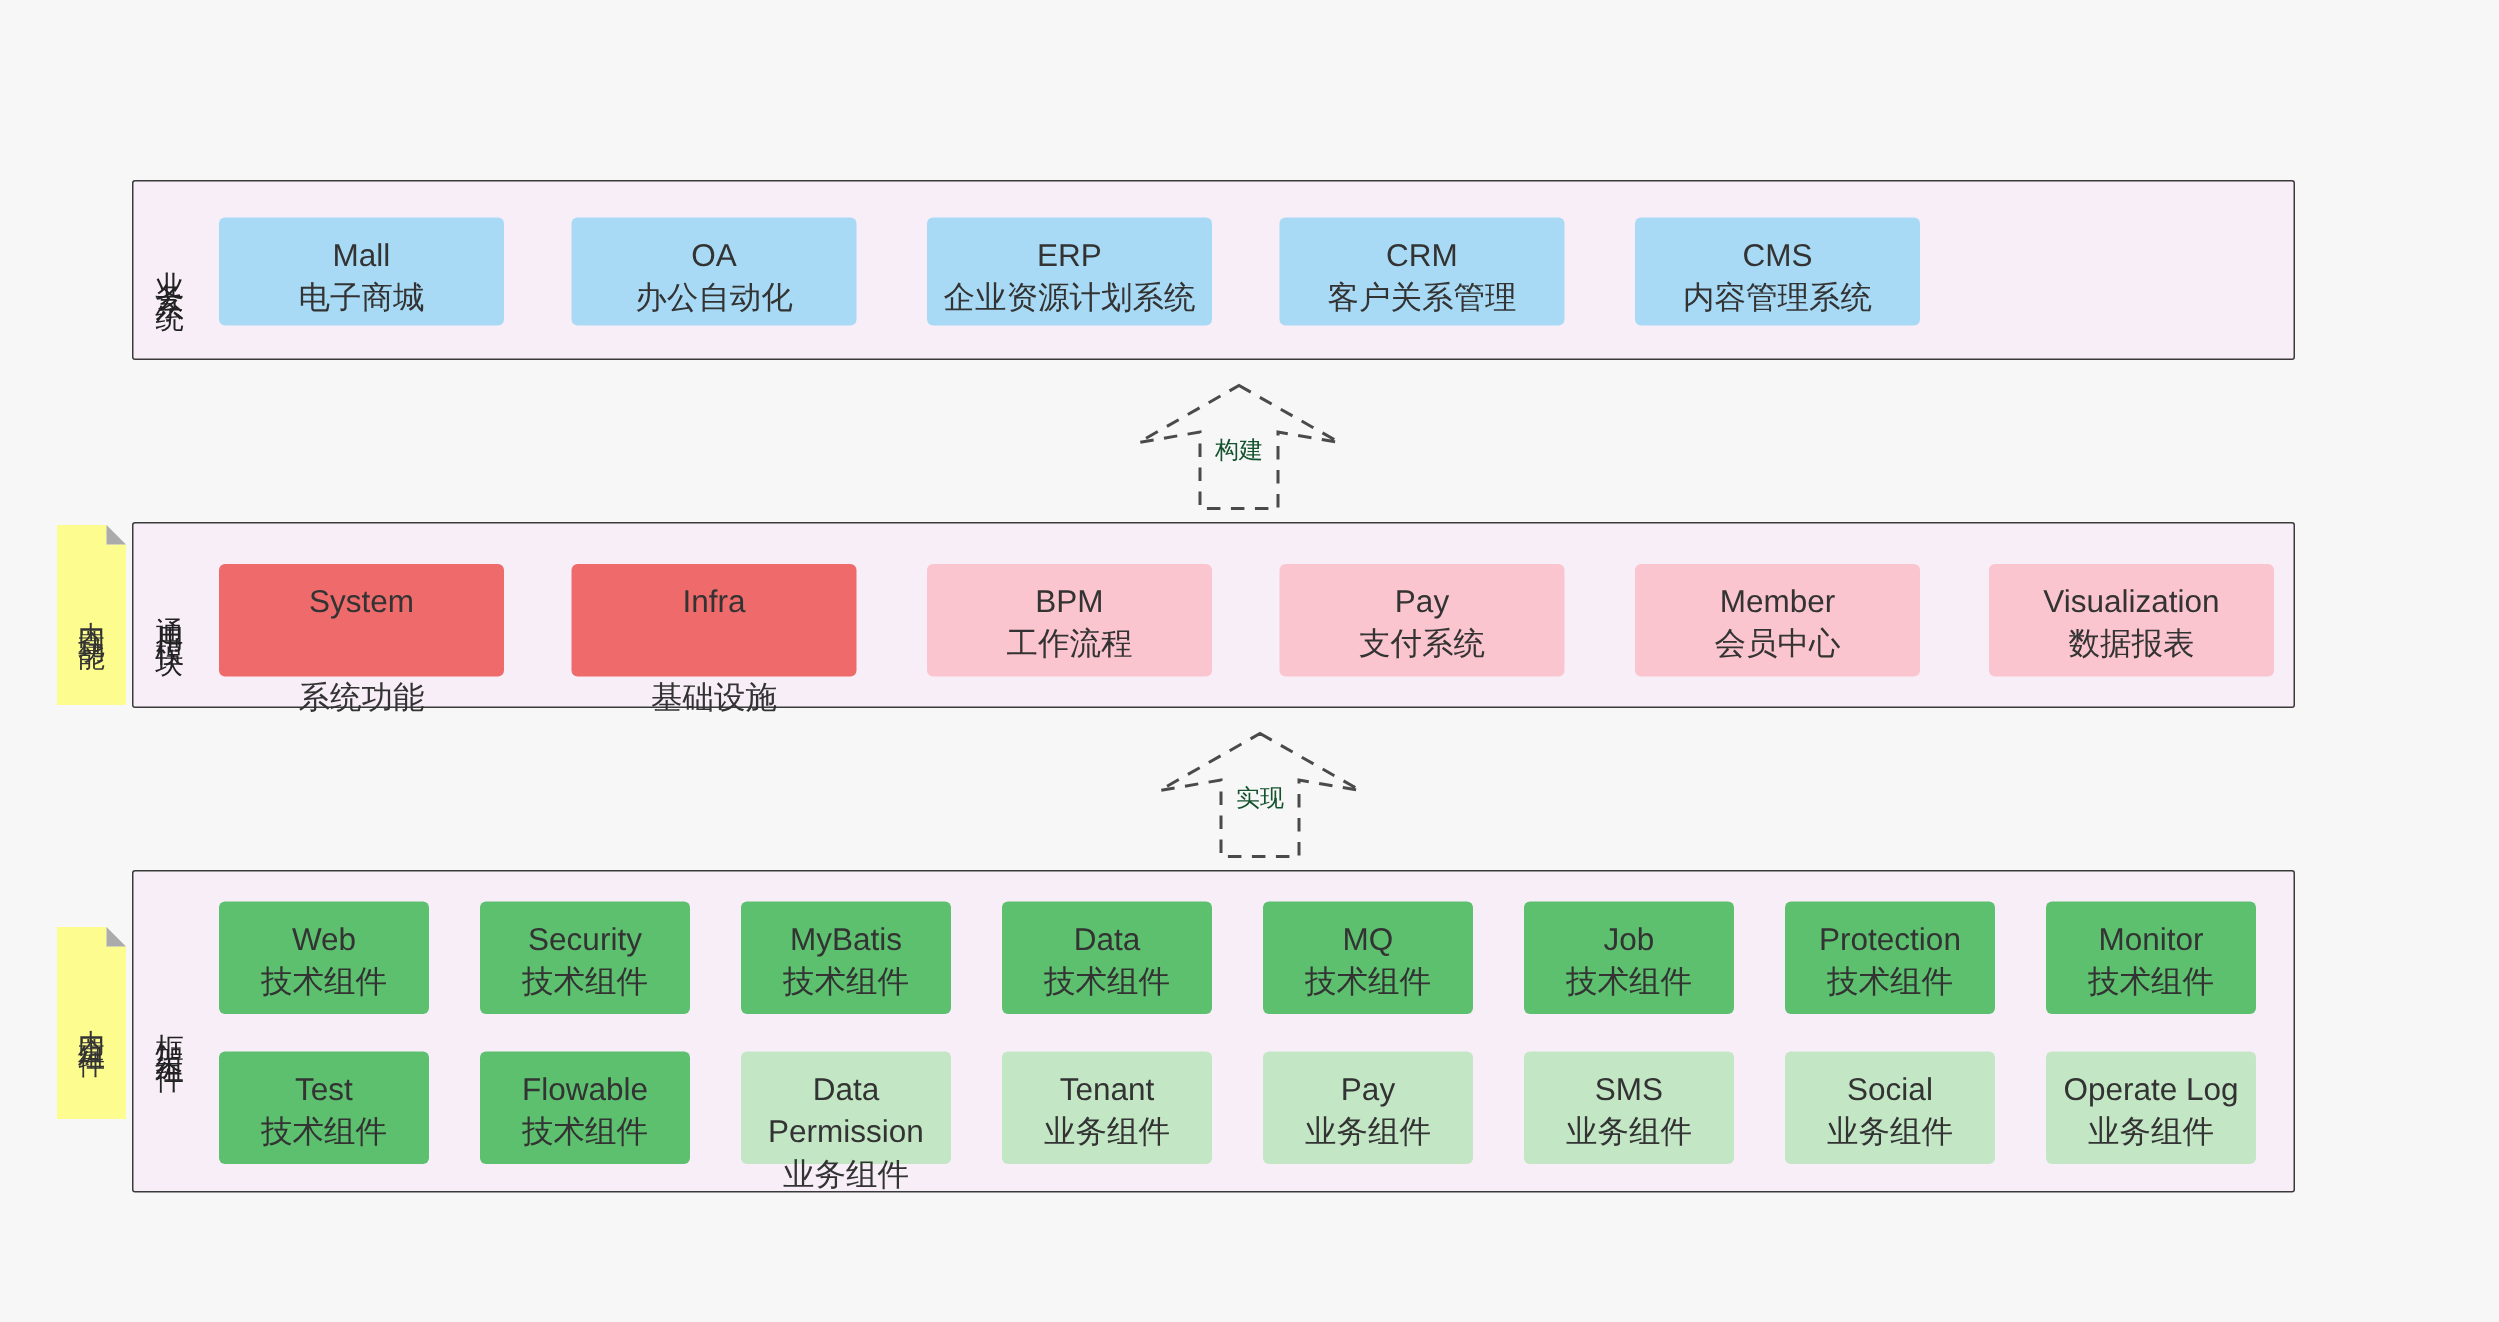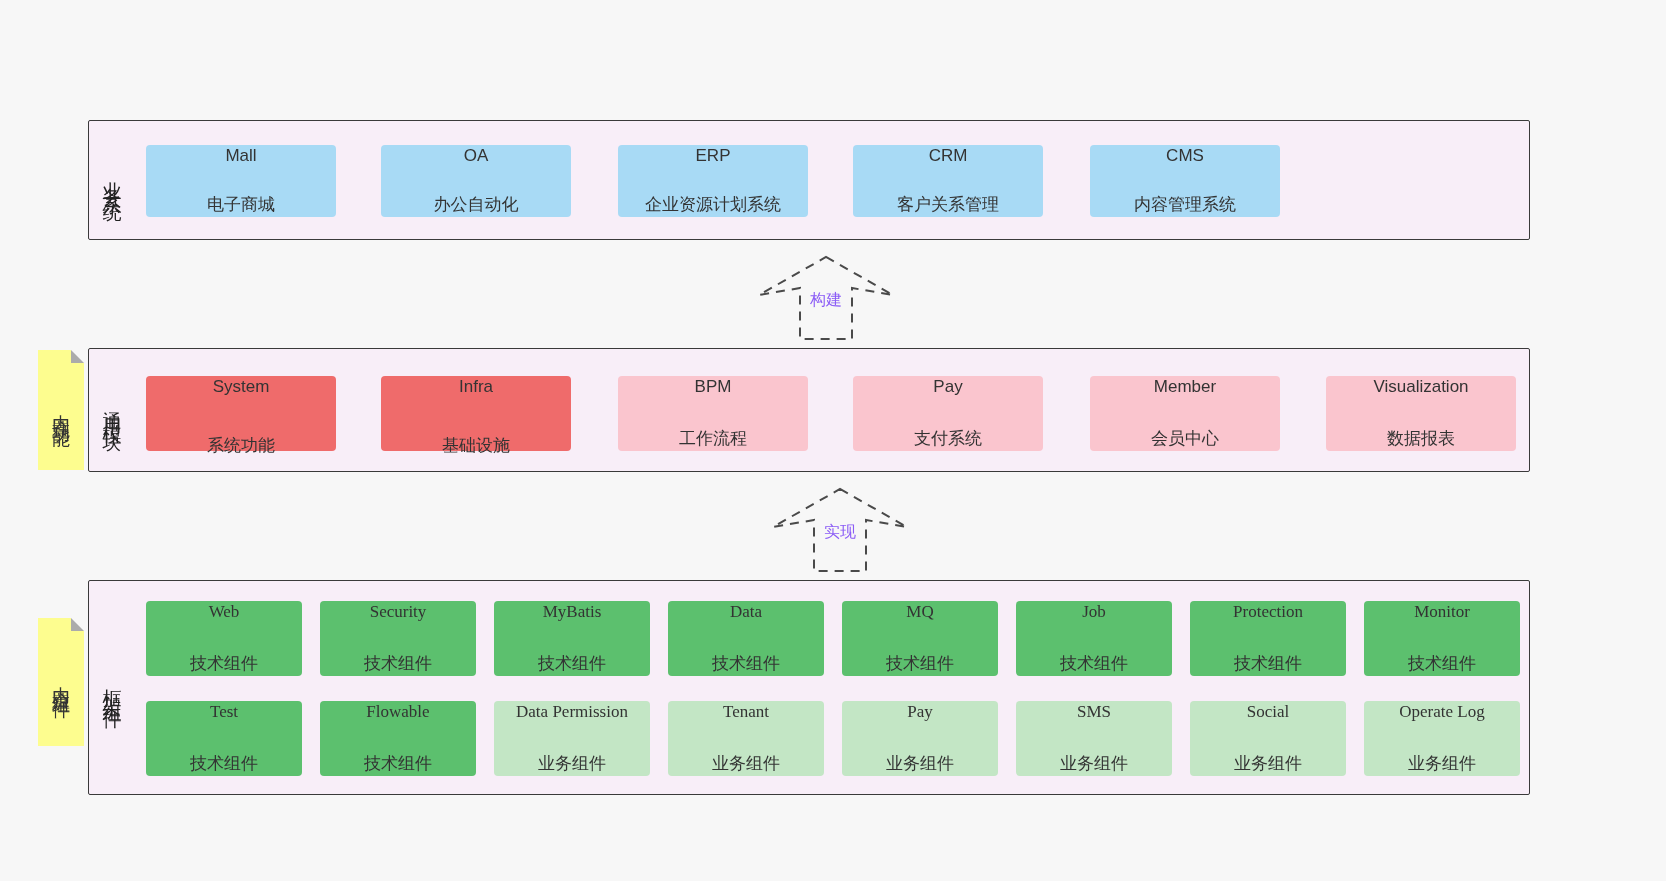--- a/index.html
+++ b/index.html
@@ -39,32 +39,32 @@
     letter-spacing: 7px;
     color: #222;
     white-space: nowrap;
   }
 
   .box {
     position: absolute;
     border-radius: 4px;
     display: flex;
     flex-direction: column;
-    justify-content: space-between;
+    justify-content: flex-start;
     align-items: center;
     text-align: center;
     color: #333;
-    font-size: 17px;
+    font-size: 21px;
     line-height: 1.35;
-    padding: 0 6px;
+    padding: 12px 6px;
     box-sizing: border-box;
   }
   .p1 .box { top: 24px; width: 190px; height: 72px; }
   .p2 .box { top: 27px; width: 190px; height: 75px; }
-  .p3 .box { width: 156px; height: 75px; font-family: Liberation Serif, serif; }
+  .p3 .box { width: 140px; height: 75px; }
   .p3 .row1 { top: 20px; }
   .p3 .row2 { top: 120px; }
 
   .blue   { background: #a8daf5; }
   .red    { background: #ef6b6b; gap: 36px; }
   .pink   { background: #fac5ce; }
   .gdark  { background: #5cc06e; }
   .glight { background: #c3e6c5; }
 
   .sticky {
@@ -105,21 +105,21 @@
   .arrow.a2 { left: 770px; top: 486px; }
   .arrow svg { display: block; width: 140px; height: 90px; }
   .arrow-label {
     position: absolute;
     left: 50%;
     top: 36px;
     transform: translateX(-50%);
     background: #f7f7f7;
     padding: 0 4px;
     font-size: 16px;
-    color: #8b5cf6;
+    color: #14532d;
     white-space: nowrap;
   }
 </style>
 </head>
 <body>
 
 <div class="stage">
 
   <div class="panel p1">
     <div class="panel-label">业务系统</div>

